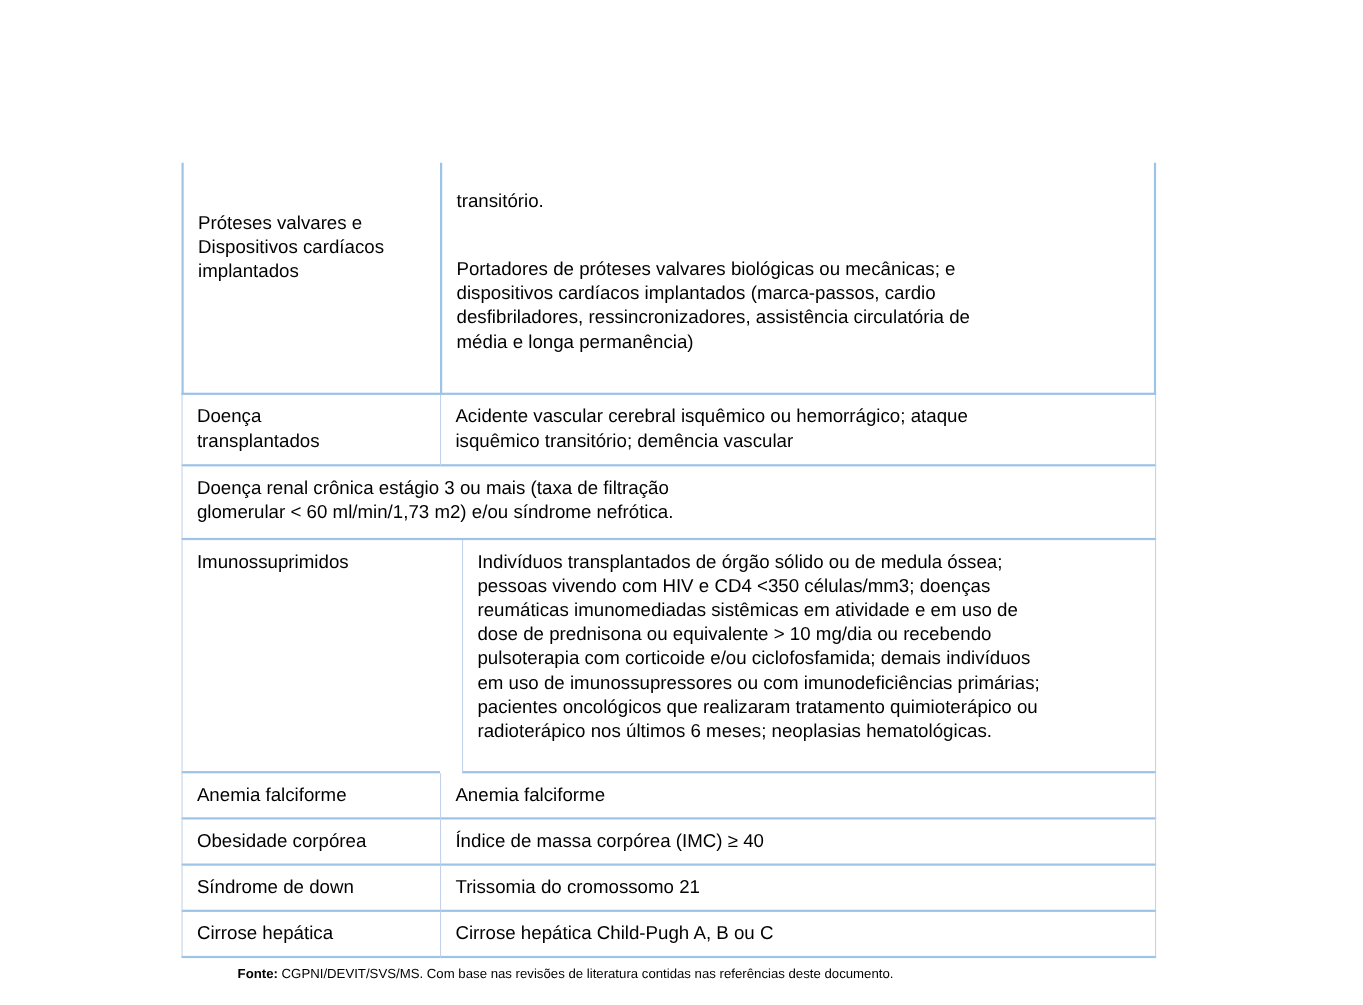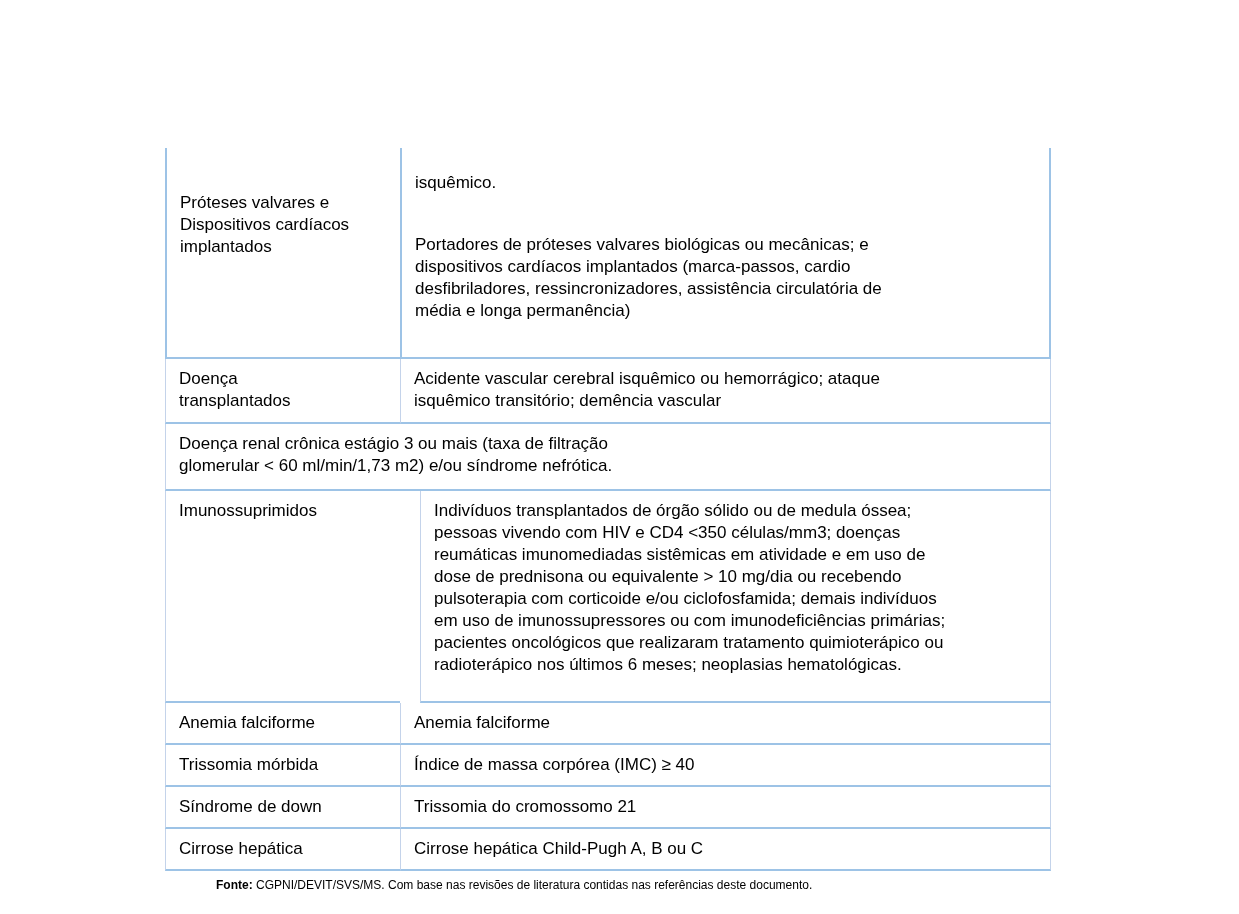--- a/index.html
+++ b/index.html
@@ -70,21 +70,21 @@
 <body>
 
 <div class="doc-content">
   <div class="table">
 
     <div class="row continued row-continued">
       <div class="cell left">Próteses valvares e
 Dispositivos cardíacos
 implantados</div>
       <div class="cell right">
-        <p>isquêmico.</p>
+        <p>transitório.</p>
         <p>Portadores de próteses valvares biológicas ou mecânicas; e
 dispositivos cardíacos implantados (marca-passos, cardio
 desfibriladores, ressincronizadores, assistência circulatória de
 média e longa permanência)</p>
       </div>
     </div>
 
     <div class="row row-cerebro">
       <div class="cell left">Doença
 transplantados</div>
@@ -108,21 +108,21 @@
 pacientes oncológicos que realizaram tratamento quimioterápico ou
 radioterápico nos últimos 6 meses; neoplasias hematológicas.</div>
     </div>
 
     <div class="row row-anemia">
       <div class="cell left">Anemia falciforme</div>
       <div class="cell right">Anemia falciforme</div>
     </div>
 
     <div class="row row-obesidade">
-      <div class="cell left">Trissomia mórbida</div>
+      <div class="cell left">Obesidade corpórea</div>
       <div class="cell right">Índice de massa corpórea (IMC) ≥ 40</div>
     </div>
 
     <div class="row row-sindrome">
       <div class="cell left">Síndrome de down</div>
       <div class="cell right">Trissomia do cromossomo 21</div>
     </div>
 
     <div class="row row-cirrose">
       <div class="cell left">Cirrose hepática</div>

